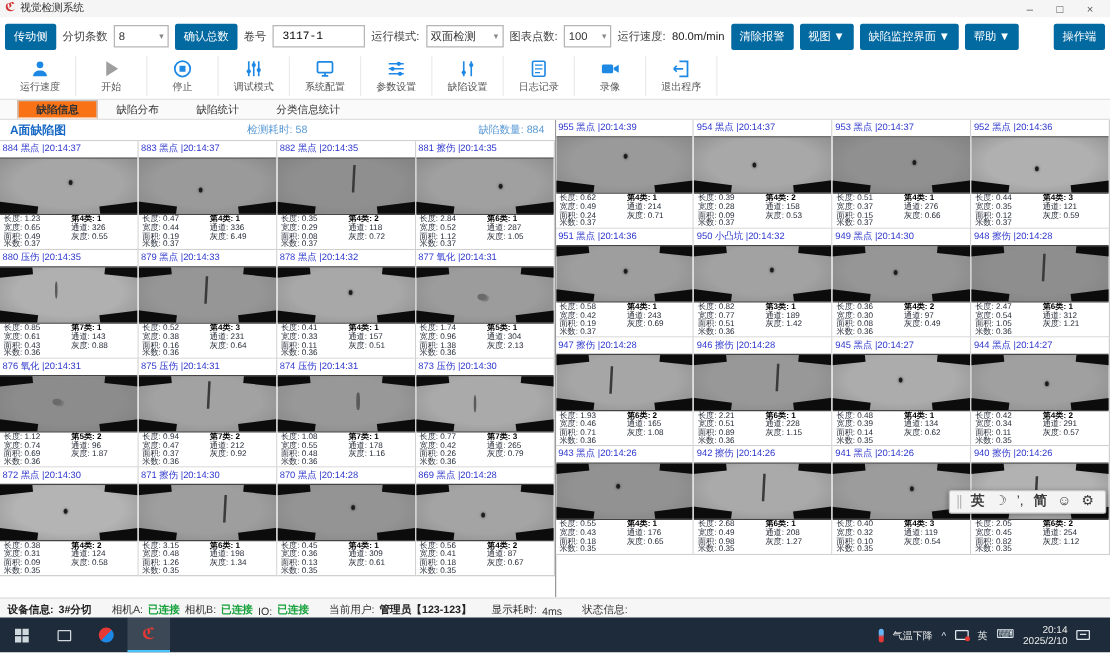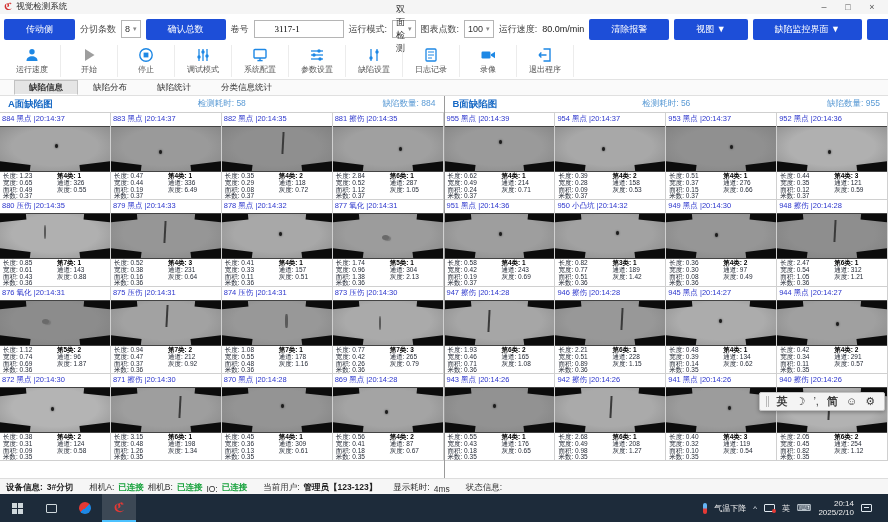--- a/index.html
+++ b/index.html
@@ -9,41 +9,41 @@
 
   
   .titlebar { height:14px; background:#f5f5f5; display:flex; align-items:center; padding:0 4px; flex:0 0 auto; }
   .logo { color:#d32f2f; font-weight:bold; font-style:italic; font-size:10px; line-height:10px; margin-right:4px; }
   .title { font-size:8.5px; color:#333; }
   .win-controls { margin-left:auto; display:flex; }
   .win-btn { width:24px; text-align:center; font-size:9px; color:#555; cursor:default; line-height:13px; }
 
   
   .toolbar1 { height:30px; display:flex; align-items:center; gap:5px; padding:0 4px; background:#fff; flex:0 0 auto; }
-  .btn-blue { background:#1d4ed8; color:#fff; border-radius:2px; padding:4px 22px; font-size:9px; white-space:nowrap; }
+  .btn-blue { background:#0369a1; color:#fff; border-radius:2px; padding:4px 7px; font-size:9px; white-space:nowrap;font-family:Liberation Serif, serif; }
   .lbl { color:#444; font-size:9px; white-space:nowrap; }
   .select { border:1px solid #b5b5b5; background:#fff; height:18px; display:flex; align-items:center; justify-content:space-between; padding:0 3px; font-size:9px; }
   .caret { color:#888; font-size:7px; margin-left:3px; }
-  .tb-input { border:1px solid #b5b5b5; height:18px; width:90px; font-size:9px; padding:0 20px; font-family:Liberation Serif, serif; }
+  .tb-input { border:1px solid #b5b5b5; height:18px; width:74px; font-size:9px; padding:0 7px; font-family:Liberation Mono, monospace; }
   .speed-val { font-size:9px; color:#222; }
   .spacer { flex:1; }
 
   
   .toolbar2 { height:36px; display:flex; align-items:center; padding:1px 4px 2px 4px; border-bottom:1px solid #e3e3e3; flex:0 0 auto; }
   .action { width:57px; height:32px; display:flex; flex-direction:column; align-items:center; justify-content:center; gap:1px; border-right:1px solid #ececec; cursor:default; }
   .action-icon { height:16px; display:flex; align-items:center; }
   .action-label { font-size:8px; color:#555; white-space:nowrap; }
 
   
   .tabs1 { height:16px; background:#f0f0f0; display:flex; align-items:stretch; padding-left:2px; border-bottom:1px solid #d5d5d5; flex:0 0 auto; }
   .tab { padding:2px 7px; font-size:8.5px; color:#333; border:1px solid transparent; border-bottom:none; display:flex; align-items:center; }
   .tab.active { background:#fff; border-color:#c2c2c2; }
   .tabs2 { height:16px; background:#fafafa; display:flex; align-items:stretch; padding-left:14px; border-bottom:1px solid #e0e0e0; flex:0 0 auto; }
   .subtab { padding:2px 14px; font-size:8.5px; color:#333; border:1px solid transparent; display:flex; align-items:center; }
-  .subtab.active { background:#e5e5e5; border-color:#c2c2c2; border-bottom-color:#fff; font-weight:bold; }
+  .subtab.active { background:#f97316; border-color:#c2c2c2; border-bottom-color:#fff; font-weight:bold; }
 
   
   .main { flex:1; display:flex; overflow:hidden; }
   .panel { flex:1; display:flex; flex-direction:column; border-right:1px solid #9a9a9a; overflow:hidden; }
   .panel:last-child { border-right:none; }
   .panel-header { height:17px; display:flex; align-items:center; padding:0 8px; border-bottom:1px solid #cfcfcf; flex:0 0 auto; }
   .panel-title { color:#1668c4; font-weight:bold; font-size:9.5px; flex:1; }
   .panel-time { color:#5b9bd5; font-size:8.5px; flex:1; text-align:center; }
   .panel-count { color:#5b9bd5; font-size:8.5px; text-align:right; flex:1; }
 
@@ -628,25 +628,20 @@
               <div class="meta-r">
                 <div>第4类: 2</div>
                 <div>通道: 87</div>
                 <div>灰度: 0.67</div>
               </div>
             </div>
           </div>
         </div>
       </div>
       <div class="panel">
-        <div class="panel-header">
-          <span class="panel-title">B面缺陷图</span>
-          <span class="panel-time">检测耗时:  56</span>
-          <span class="panel-count">缺陷数量:  955</span>
-        </div>
         <div class="grid">
           <div class="cell">
             <div class="cell-header">955 黑点 |20:14:39</div>
             <div class="thumb" style="background: radial-gradient(at 50% 45%, rgb(154, 154, 154) 55%, rgb(113, 113, 113) 140%);">
               <div class="corner c-bl"></div>
               <div class="corner c-br"></div>
               <div class="mark mark-dot" style="left: 50%; top: 30%;"></div>
             </div>
             <div class="meta">
               <div class="meta-l">

